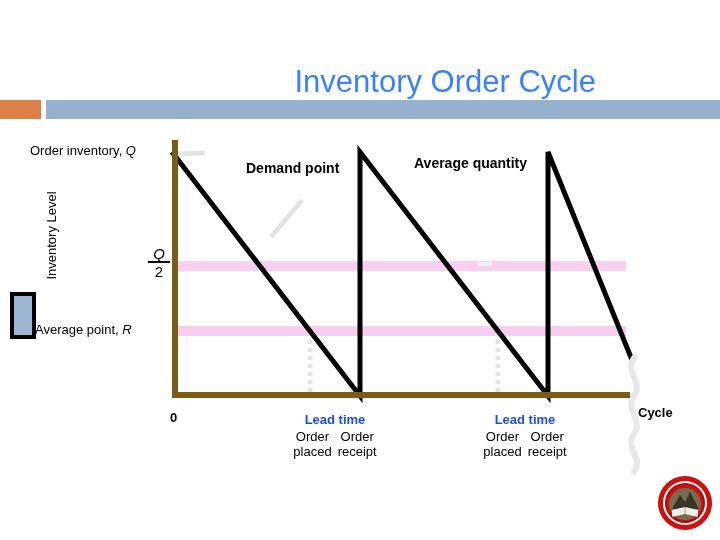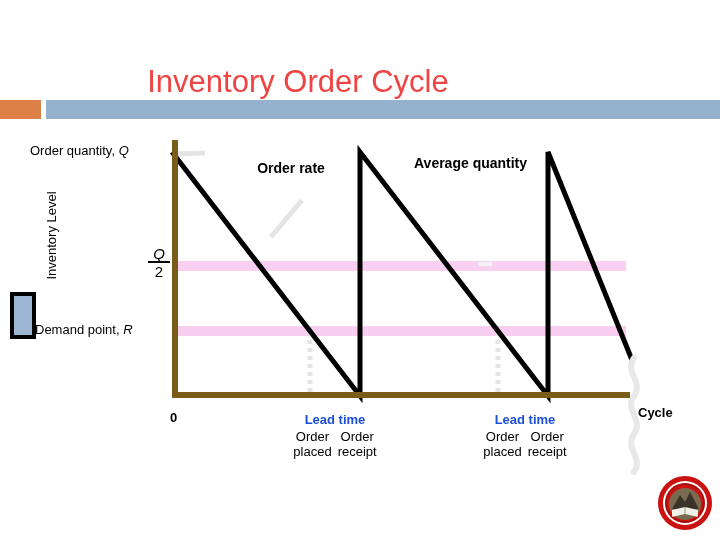--- a/index.html
+++ b/index.html
@@ -14,24 +14,24 @@
     position: relative;
     width: 720px; height: 540px;
     background: #ffffff;
   }
 
   
   #title-text {
     position: absolute;
     left: 0; top: 64px;
     width: 596px;
-    text-align: center;
+    text-align: right;
     font-size: 31px;
     font-weight: 400;
-    color: #ef4444;
+    color: #3b82f6;
     letter-spacing: 0px;
     white-space: nowrap;
     z-index: 4;
   }
   #accent-orange {
     position: absolute;
     left: 0px; top: 100px;
     width: 41px; height: 19px;
     background: #DD8047;
     z-index: 2;
@@ -198,35 +198,35 @@
 
     <path d="M 634 358 C 624 372 644 382 634 396 C 624 410 644 420 634 434
              C 624 448 644 458 634 472" fill="none" stroke="#E8E8E8" stroke-width="6" stroke-linecap="round"></path>
 
     <rect x="172" y="140" width="6" height="258" fill="#7A5C18"></rect>
 
     <rect x="172" y="392" width="458" height="6" fill="#7A5C18"></rect>
   </svg>
 
   <div class="lbl" id="lbl-order-quantity">
-    <span>Order quantity, </span><i>Q</i>
+    <span>Order inventory, </span><i>Q</i>
   </div>
 
   <div class="lbl" id="lbl-reorder-point">
-    <span>Demand point, </span><i>R</i>
+    <span>Average point, </span><i>R</i>
   </div>
 
   <div class="lbl" id="lbl-inventory-level">Inventory Level</div>
 
   <div id="frac-q2">
     <span class="num">Q</span>
     <span class="den">2</span>
   </div>
 
-  <div class="lbl" id="lbl-demand-rate">Order rate</div>
+  <div class="lbl" id="lbl-demand-rate">Demand point</div>
   <div class="lbl" id="lbl-average-inventory">Average quantity</div>
 
   <div class="lbl" id="lbl-zero">0</div>
   <div class="lbl" id="lbl-time">Cycle</div>
 
   <div class="leadblock" id="lead-1">
     <div class="lead-title">Lead time</div>
     <div class="lead-row">
       <div class="lead-col">
         <div>Order</div>

